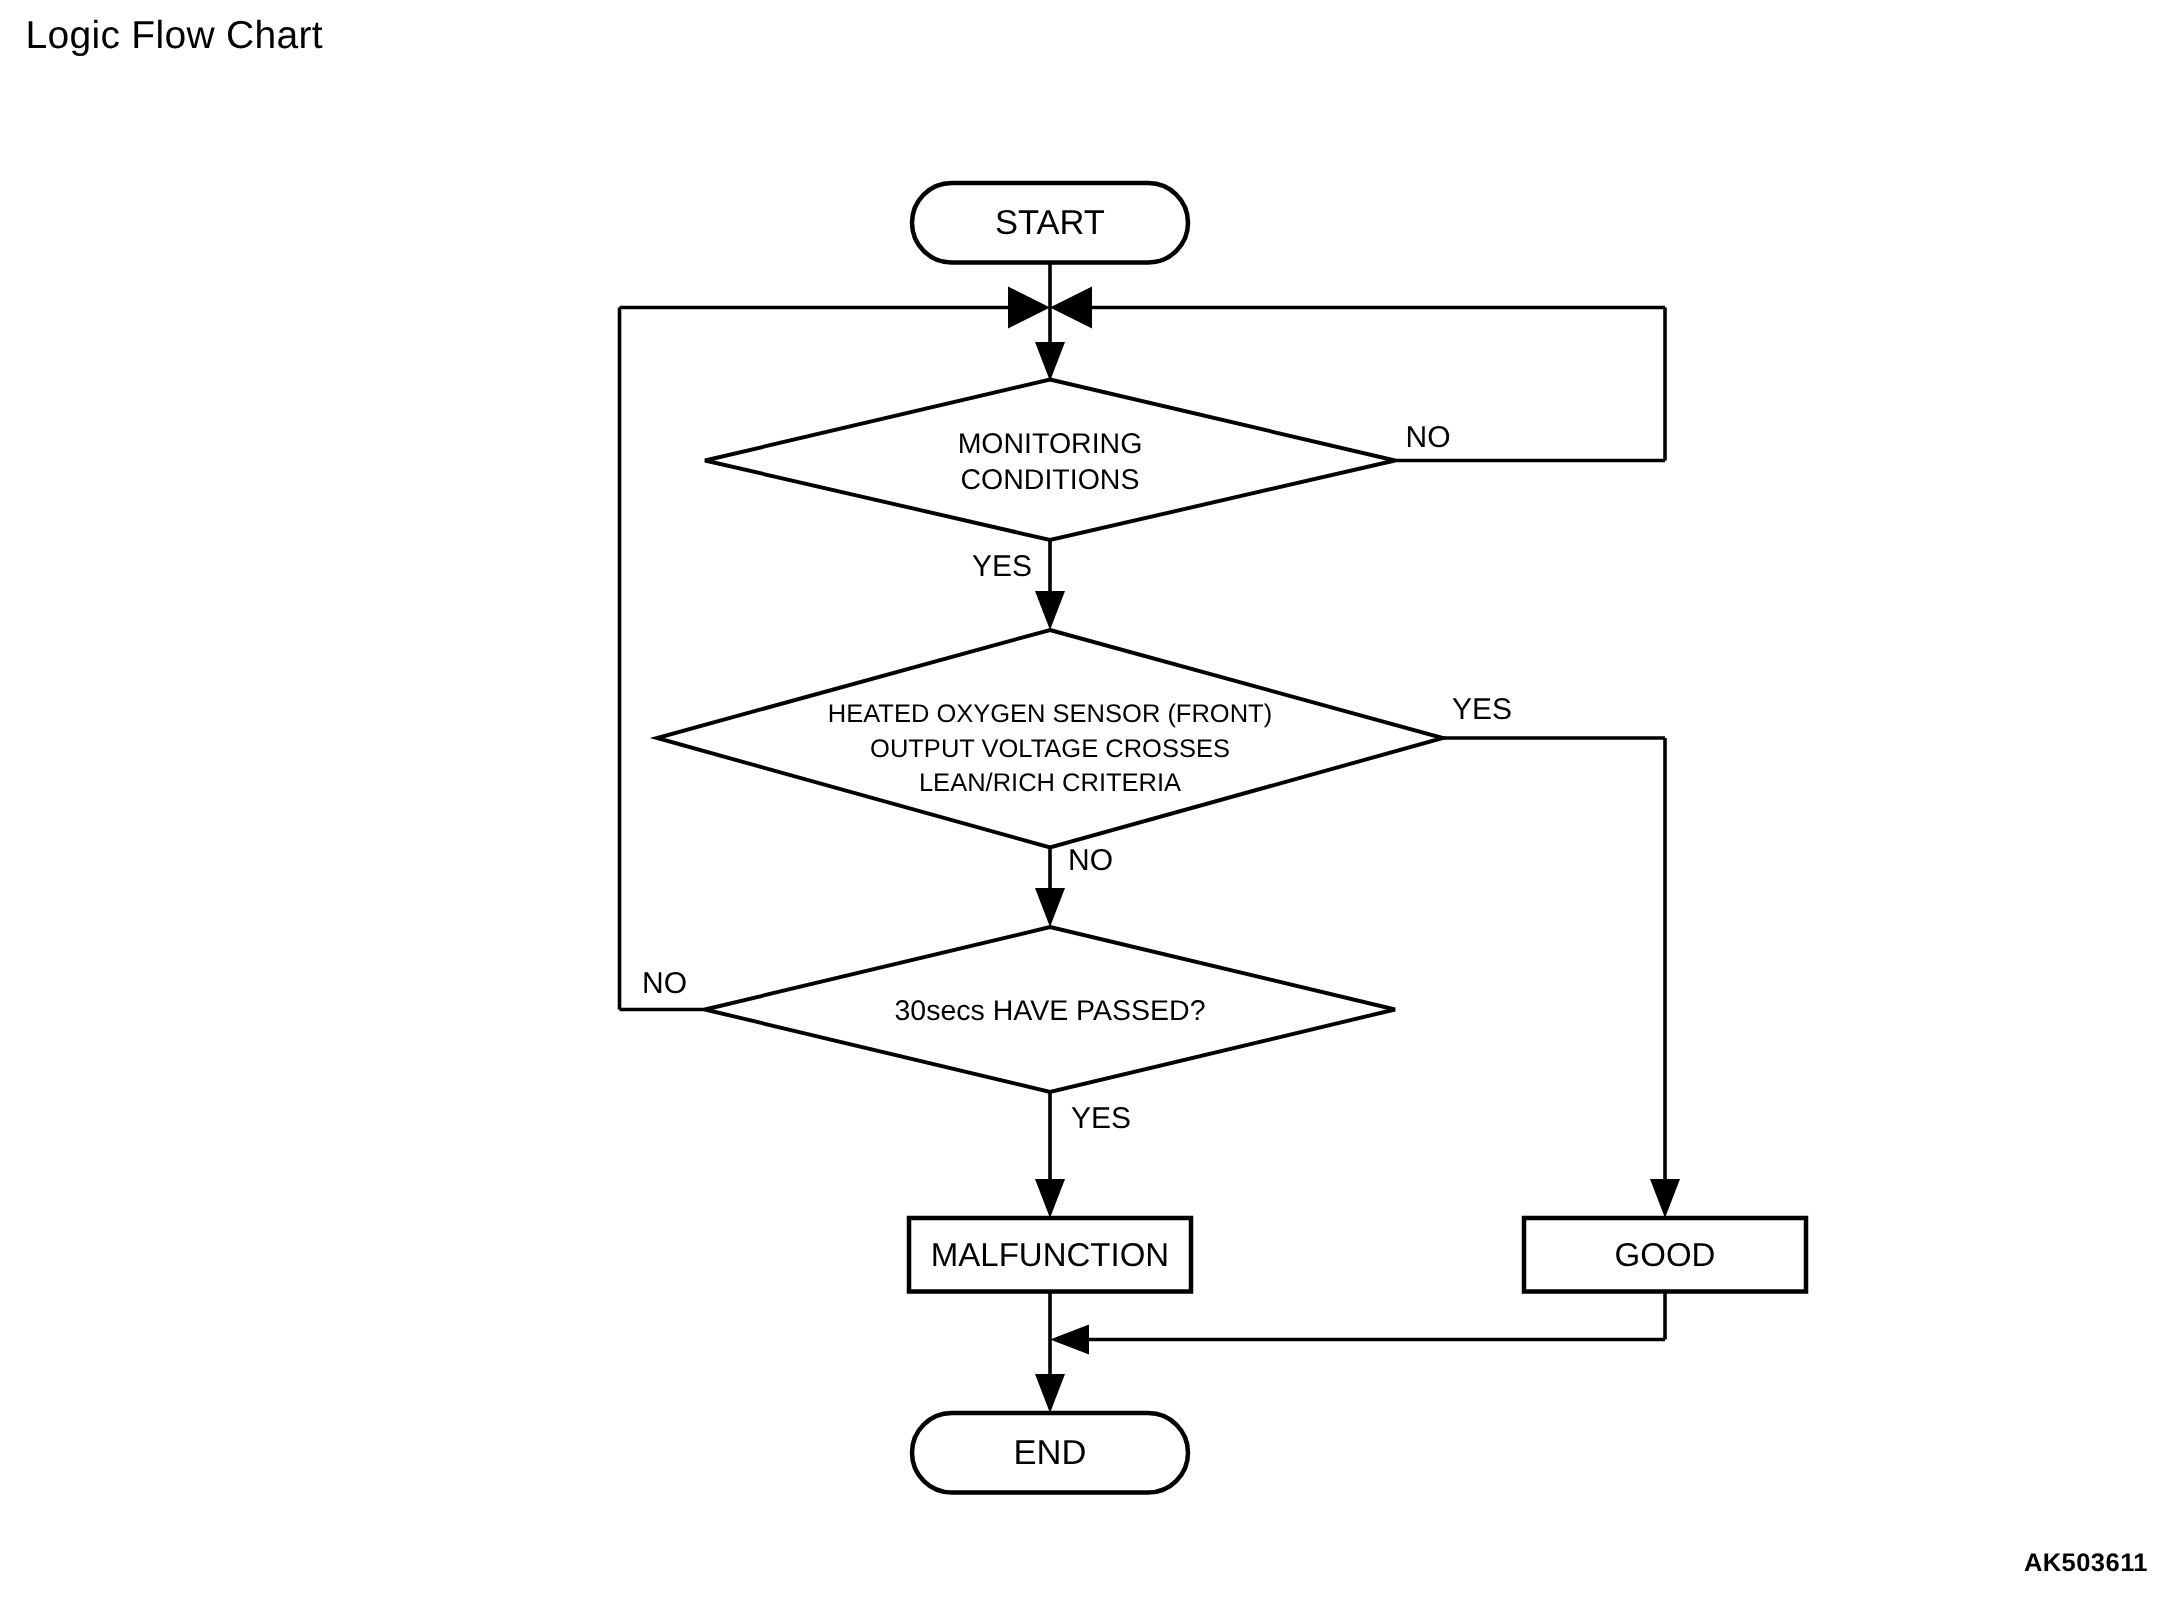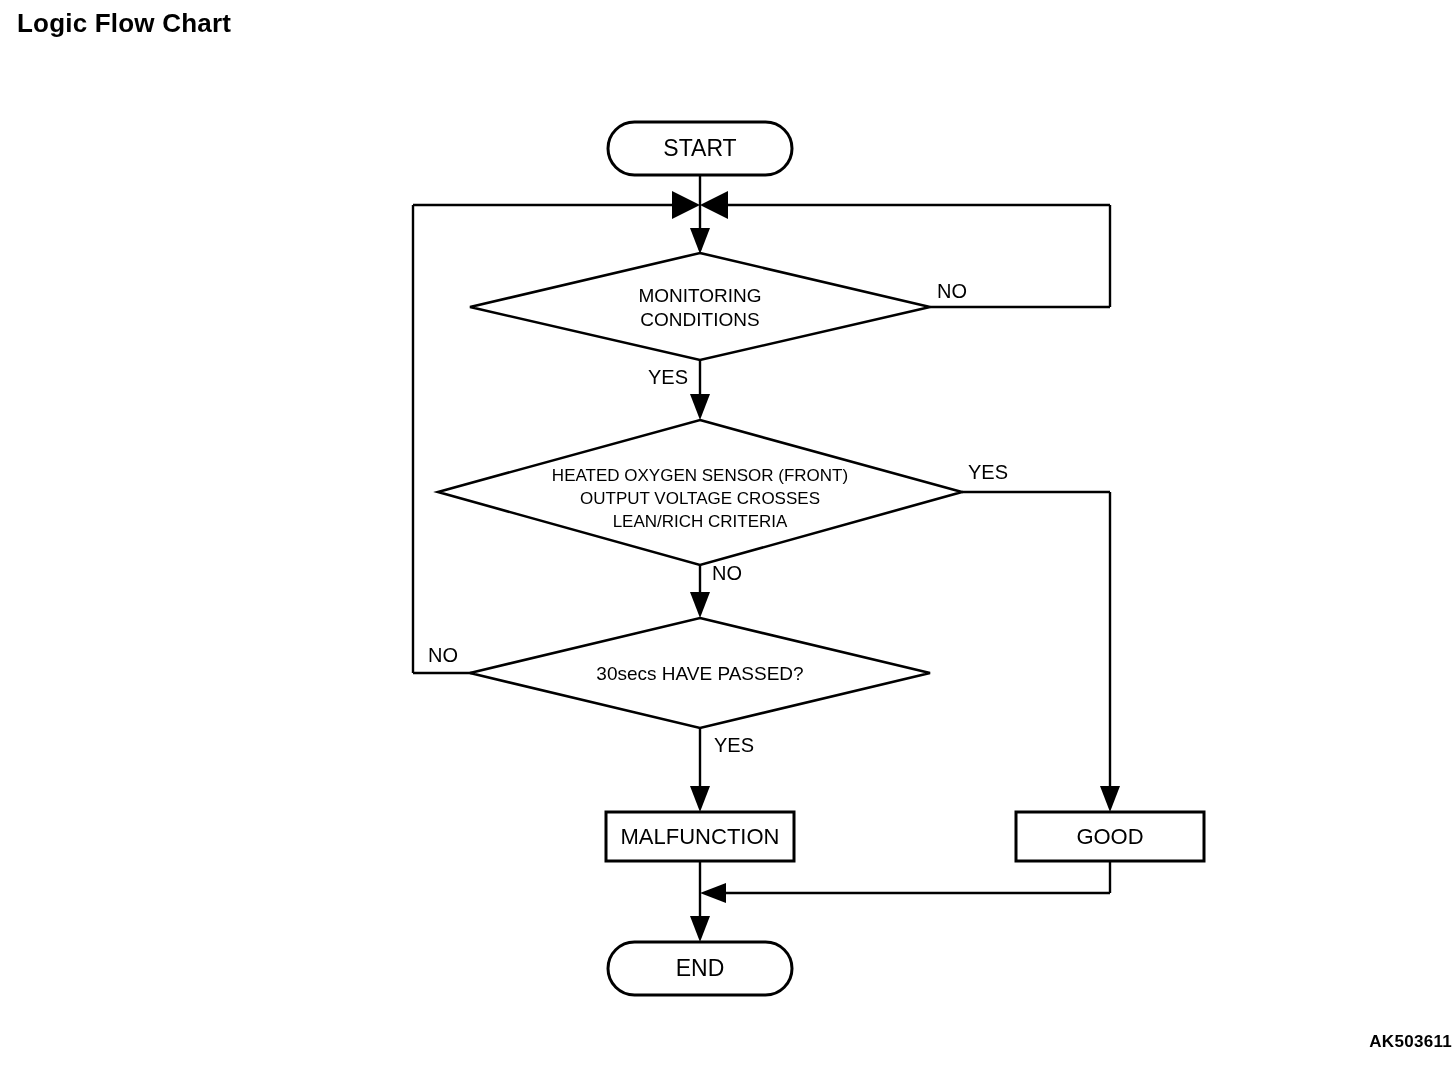--- a/index.html
+++ b/index.html
@@ -13,27 +13,27 @@
     position: relative;
     font-family: "Liberation Sans", sans-serif;
     color: #000000;
     overflow: hidden;
   }
   #page-title {
     position: absolute;
     left: 17px;
     top: 8px;
     font-size: 26px;
-    font-weight: bold;
+    font-weight: normal;
     letter-spacing: 0.2px;
     white-space: nowrap;
   }
   #figure-code {
     position: absolute;
-    right: 4px;
+    right: 24px;
     bottom: 14px;
     font-size: 17px;
     font-weight: bold;
     letter-spacing: 0.3px;
     white-space: nowrap;
     text-align: center;
   }
   #flow-svg {
     position: absolute;
     left: 0;

